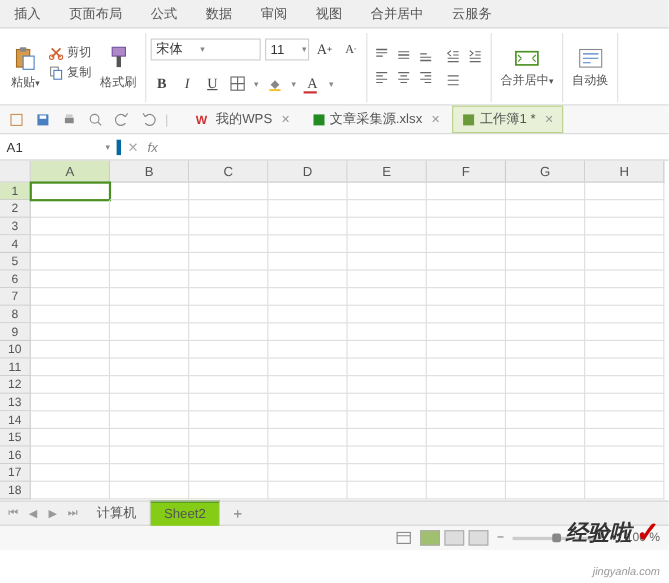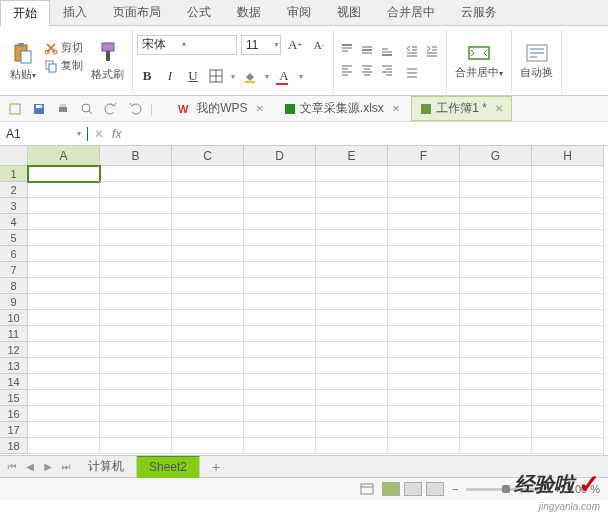--- a/index.html
+++ b/index.html
@@ -28,21 +28,21 @@
 
 .qat { display: flex; align-items: center; gap: 6px; padding: 3px 6px; background: #f7f7f7; border-bottom: 1px solid #d8d8d8; height: 26px; }
 .qat .qbtn { width: 18px; height: 18px; display: flex; align-items: center; justify-content: center; cursor: pointer; color: #666; }
 .doc-tabs { display: flex; gap: 2px; margin-left: 10px; align-items: center; flex: 1; }
 .doc-tab { display: flex; align-items: center; gap: 4px; padding: 3px 8px; border: 1px solid transparent; cursor: pointer; font-size: 12px; color: #555; }
 .doc-tab.active { background: #e8f0d8; border-color: #b8d088; }
 .doc-tab .x { color: #999; margin-left: 4px; font-size: 10px; }
 
 
 .fbar { display: flex; align-items: center; border-bottom: 1px solid #ccc; height: 24px; }
-.namebox { width: 88px; border-right: 1px solid #0369a1; padding: 0 6px; display: flex; align-items: center; justify-content: space-between; font-size: 12px; }
+.namebox { width: 110px; border-right: 4px solid #0369a1; padding: 0 6px; display: flex; align-items: center; justify-content: space-between; font-size: 12px; }
 .fx-area { display: flex; align-items: center; padding: 0 6px; gap: 8px; flex: 1; }
 .fx-label { font-style: italic; color: #888; }
 
 
 .grid-wrap { position: relative; height: 310px; overflow: hidden; border-bottom: 1px solid #ccc; }
 .corner { position: absolute; left: 0; top: 0; width: 28px; height: 20px; background: #eee; border-right: 1px solid #ccc; border-bottom: 1px solid #ccc; }
 .colheads { position: absolute; left: 28px; top: 0; display: flex; height: 20px; }
 .colhead { width: 72px; text-align: center; font-size: 12px; color: #555; background: #eee; border-right: 1px solid #ccc; border-bottom: 1px solid #ccc; line-height: 20px; }
 .colhead.sel { background: #d8e8c0; }
 .rowheads { position: absolute; left: 0; top: 20px; width: 28px; }
@@ -64,29 +64,28 @@
 .status { display: flex; align-items: center; justify-content: flex-end; height: 22px; padding: 0 8px; gap: 8px; background: #f7f7f7; font-size: 11px; color: #666; }
 .view-btns { display: flex; gap: 4px; }
 .view-btn { width: 18px; height: 14px; border: 1px solid #aaa; background: #ddd; cursor: pointer; }
 .zoom-slider { width: 80px; height: 3px; background: #ccc; position: relative; }
 .zoom-slider::after { content: ''; position: absolute; left: 50%; top: -3px; width: 8px; height: 8px; background: #888; border-radius: 2px; transform: translateX(-50%); }
 
 
 .watermark { position: absolute; right: 8px; bottom: 30px; display: flex; align-items: center; gap: 4px; color: #333; }
 .watermark .big { font-size: 20px; font-weight: bold; font-style: italic; }
 .watermark .check { color: #d00000; font-size: 26px; font-weight: bold; }
-.watermark-sub { position: absolute; right: 8px; bottom: 18px; font-size: 10px; color: #999; font-style: italic; }
+.watermark-sub { position: absolute; right: 8px; bottom: 4px; font-size: 10px; color: #999; font-style: italic; }
 
 svg { display: block; }
 </style>
 </head>
 <body>
 
 <div class="tabs" id="menu-tabs">
-    <div class="tab active">开始</div>
     <div class="tab">插入</div>
     <div class="tab">页面布局</div>
     <div class="tab">公式</div>
     <div class="tab">数据</div>
     <div class="tab">审阅</div>
     <div class="tab">视图</div>
     <div class="tab">合并居中</div>
     <div class="tab">云服务</div>
   </div>
 

